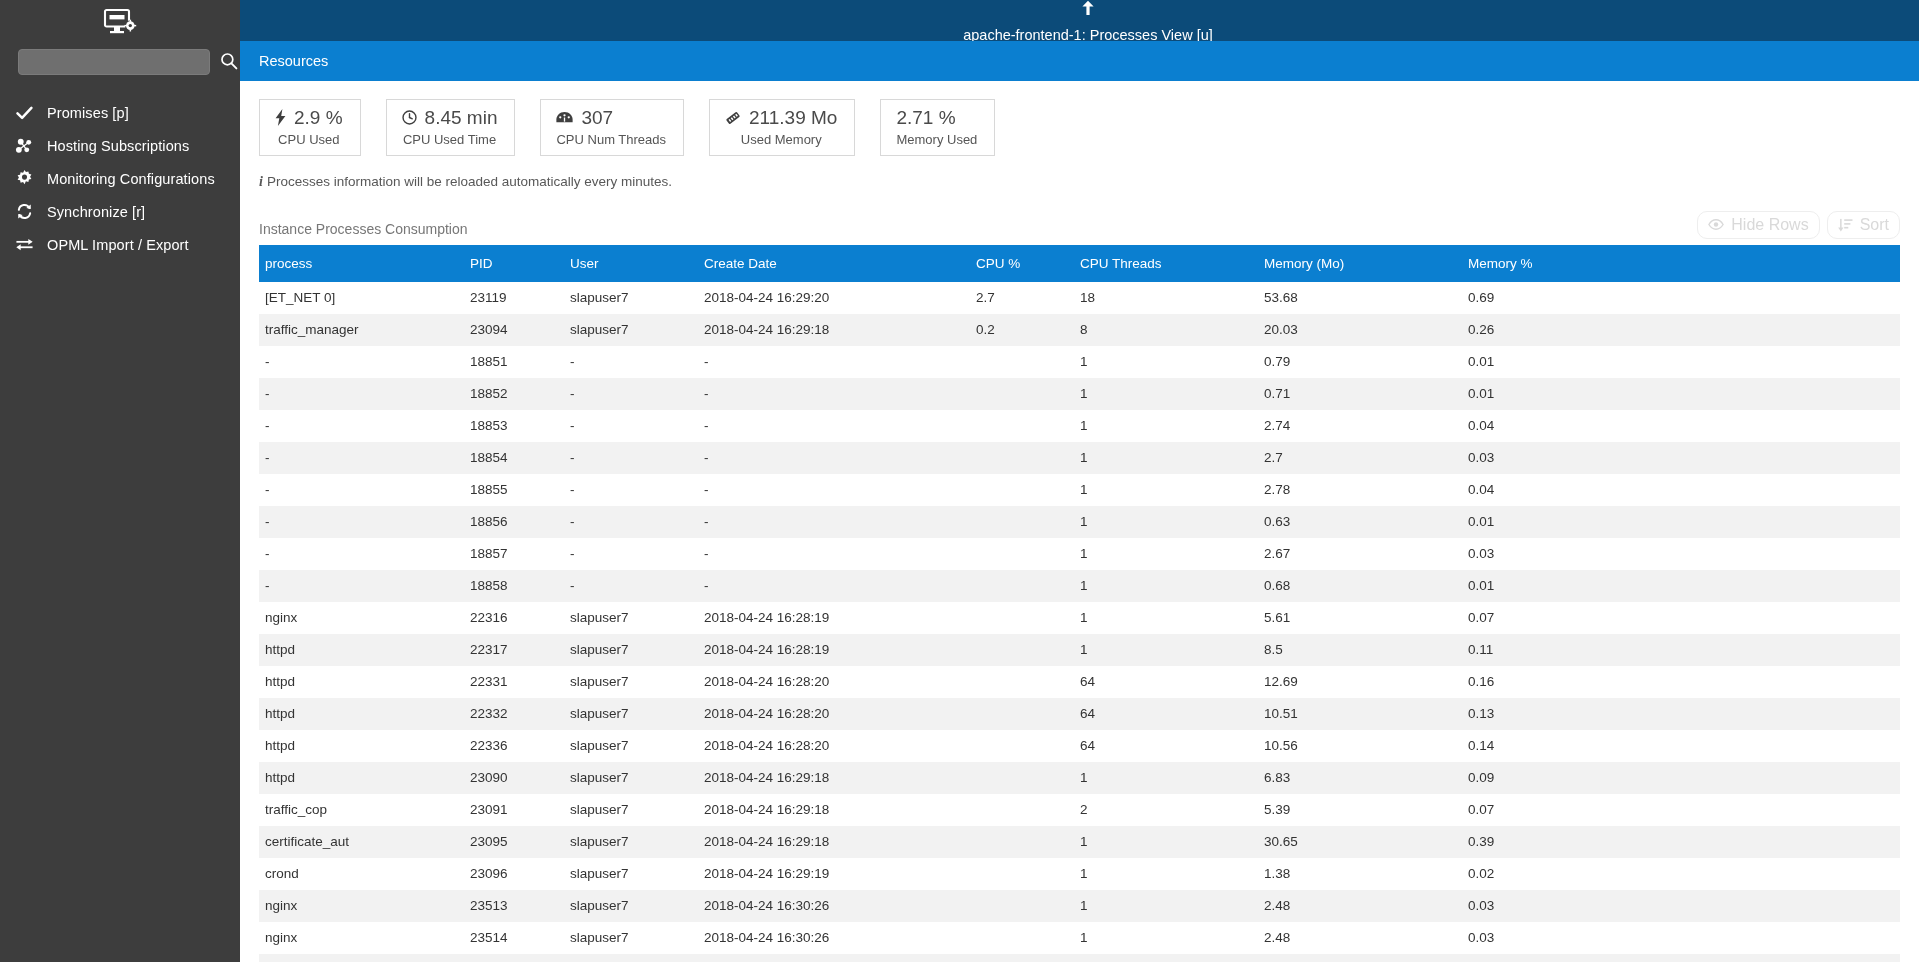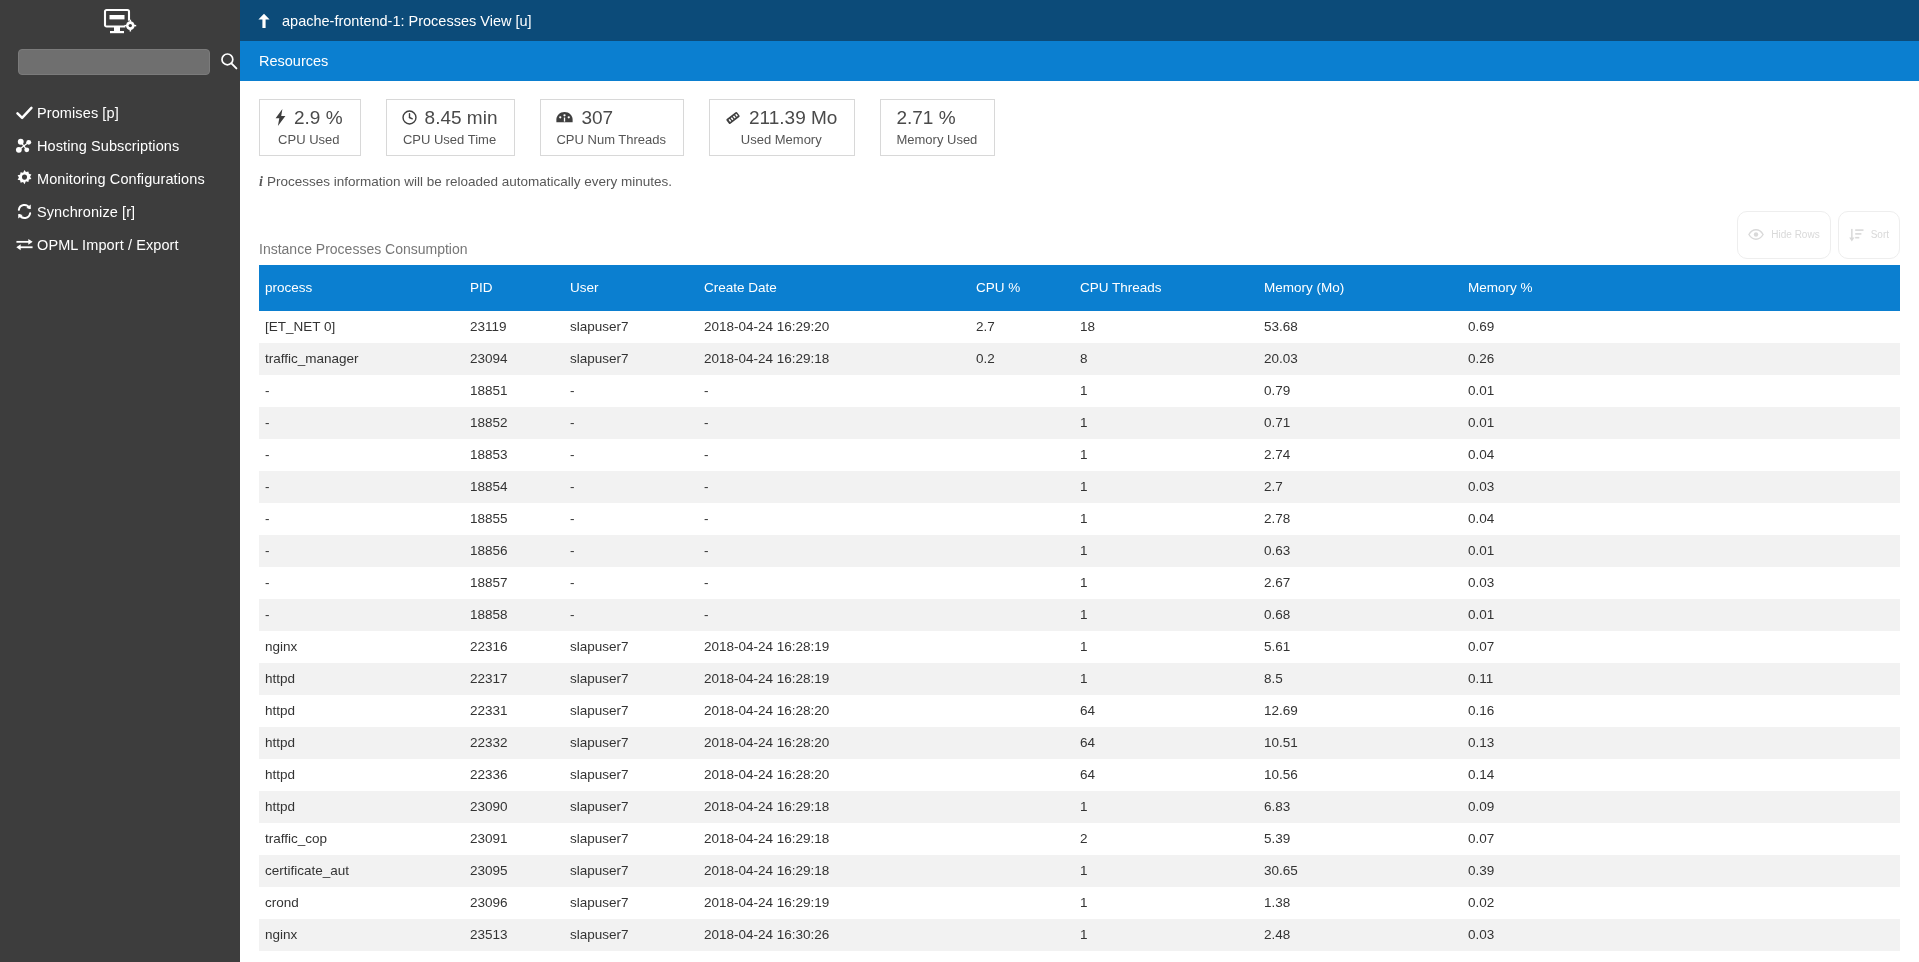--- a/index.html
+++ b/index.html
@@ -55,21 +55,21 @@
     background: none; border: none; cursor: pointer;
     padding: 0; display: flex; align-items: center;
   }
 
   #nav { margin-top: 16px; }
   .nav-item {
     display: flex;
     align-items: center;
     height: 33px;
     padding-left: 14px;
-    gap: 2px;
+    gap: 12px;
     cursor: pointer;
     color: #ffffff;
     text-decoration: none;
   }
   .nav-icon {
     width: 21px; min-width: 21px;
     display: flex; align-items: center; justify-content: center;
     font-size: 15px;
     color: #ffffff;
   }
@@ -86,20 +86,21 @@
   }
   #topbar {
     height: 41px;
     min-height: 41px;
     background: #0c4b79;
     color: #ffffff;
     display: flex;
     align-items: center;
     padding-left: 17px;
     gap: 11px;
+    flex-direction: column;
   }
   #topbar .up-arrow { font-size: 15px; line-height: 1; display:flex; }
   #topbar-title { font-size: 14.5px; }
 
   #subbar {
     height: 40px;
     min-height: 36px;
     background: #0b7fd0;
     color: #ffffff;
     display: flex;
@@ -167,22 +168,22 @@
     font-size: 14px;
     color: #777777;
     padding-bottom: 2px;
   }
   #toolbar-buttons { display: flex; gap: 7px; }
   .tb-btn {
     background: #ffffff;
     border: 1px solid #eeeeee;
     border-radius: 10px;
     color: #d9d9d9;
-    font-size: 10px;
-    padding: 16px 10px;
+    font-size: 16px;
+    padding: 4px 10px;
     display: flex;
     align-items: center;
     gap: 7px;
     cursor: default;
     font-family: "Liberation Sans", sans-serif;
   }
   .tb-ico { display: flex; align-items: center; }
 
   #table-wrap {
     flex: 1;
@@ -195,21 +196,21 @@
     border-collapse: collapse;
     table-layout: fixed;
   }
   thead tr { background: #0b7fd0; }
   th {
     color: #ffffff;
     font-size: 13.5px;
     font-weight: normal;
     text-align: left;
     padding: 7px 0 7px 6px;
-    height: 46px;
+    height: 37px;
     white-space: nowrap;
   }
   td {
     font-size: 13.5px;
     color: #333333;
     padding: 7px 0 7px 6px;
     height: 32px;
     white-space: nowrap;
     overflow: hidden;
     text-overflow: ellipsis;

